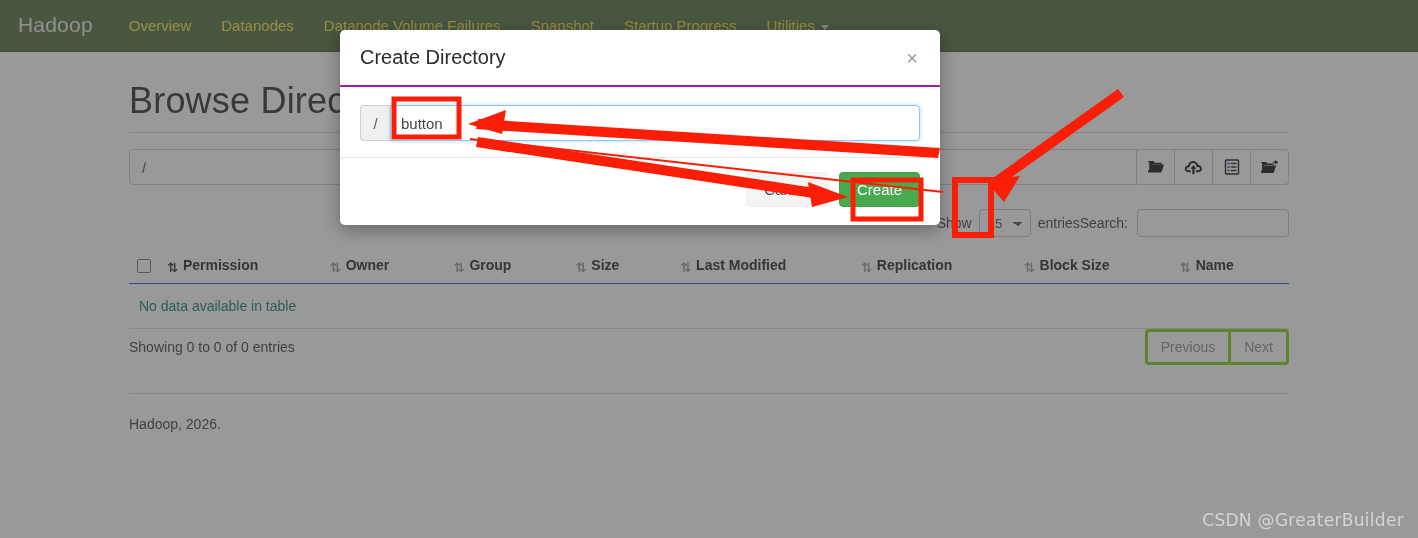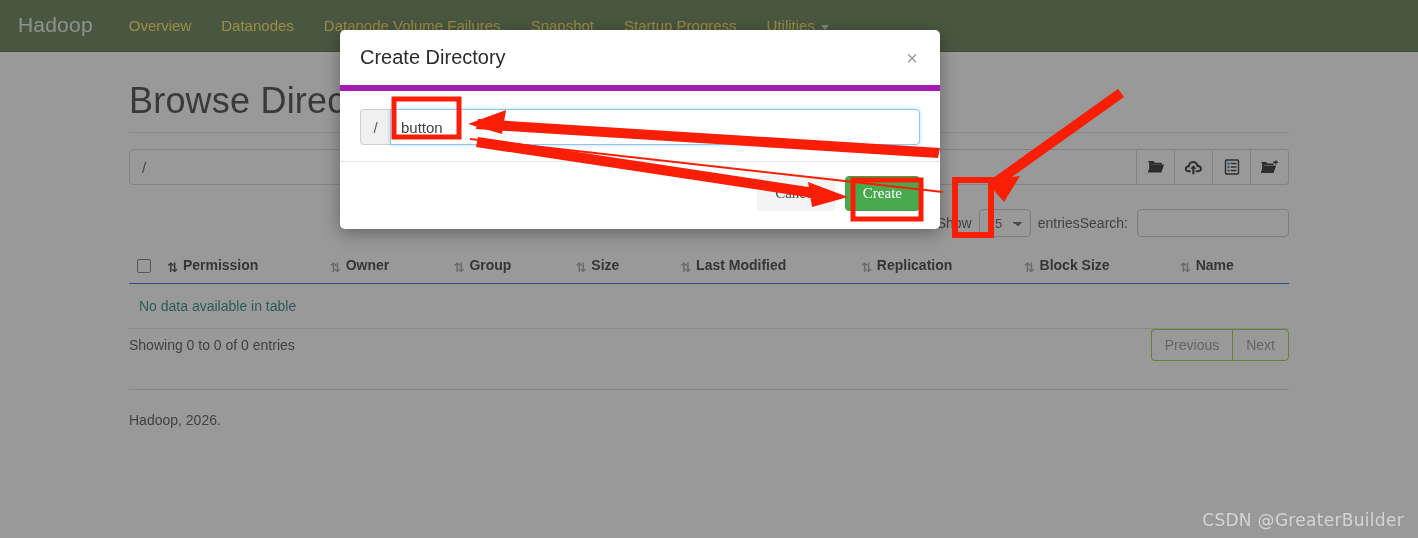--- a/index.html
+++ b/index.html
@@ -189,21 +189,21 @@
 
   
   .dt-footer {
     display: flex;
     align-items: center;
     justify-content: space-between;
   }
   .dt-info { font-size: 14px; color: #3a3a3a; }
   .dt-paging { display: flex; }
   .pg-btn {
-    border: 1px solid #84cc16;
+    border: 3px solid #84cc16;
     background: #ffffff;
     color: #8c8c8c;
     font-size: 14px;
     padding: 7px 13px;
     cursor: pointer;
     font-family: inherit;
   }
   .pg-btn.prev { border-radius: 4px 0 0 4px; border-right: none; }
   .pg-btn.next { border-radius: 0 4px 4px 0; }
 
@@ -235,21 +235,21 @@
     background: #ffffff;
     border-radius: 5px;
     box-shadow: 0 4px 18px rgba(0,0,0,0.35);
     z-index: 30;
   }
   .modal-header {
     display: flex;
     align-items: center;
     justify-content: space-between;
     padding: 16px 20px 16px 20px;
-    border-bottom: 6px solid #a21caf;
+    border-bottom: 2px solid #a21caf;
   }
   .modal-title { font-size: 20px; color: #2b2b2b; font-weight: 400; }
   .modal-close {
     background: none;
     border: none;
     font-size: 20px;
     line-height: 1;
     color: #9b9b9b;
     cursor: pointer;
     padding: 0 2px;
@@ -281,21 +281,20 @@
     outline: none;
     box-shadow: 0 0 4px rgba(102,175,233,.45);
     font-family: inherit;
   }
   .modal-footer {
     padding: 14px 20px 18px 20px;
     border-top: 1px solid #e5e5e5;
     display: flex;
     justify-content: flex-end;
     gap: 10px;
-    font-family: Liberation Serif, serif;
   }
   .btn {
     font-size: 15px;
     border-radius: 4px;
     padding: 8px 17px;
     cursor: pointer;
     font-family: inherit;
     border: 1px solid transparent;
   }
   .btn-cancel { background: #f4f4f4; color: #4a4a4a; border-color: #f0f0f0; }

